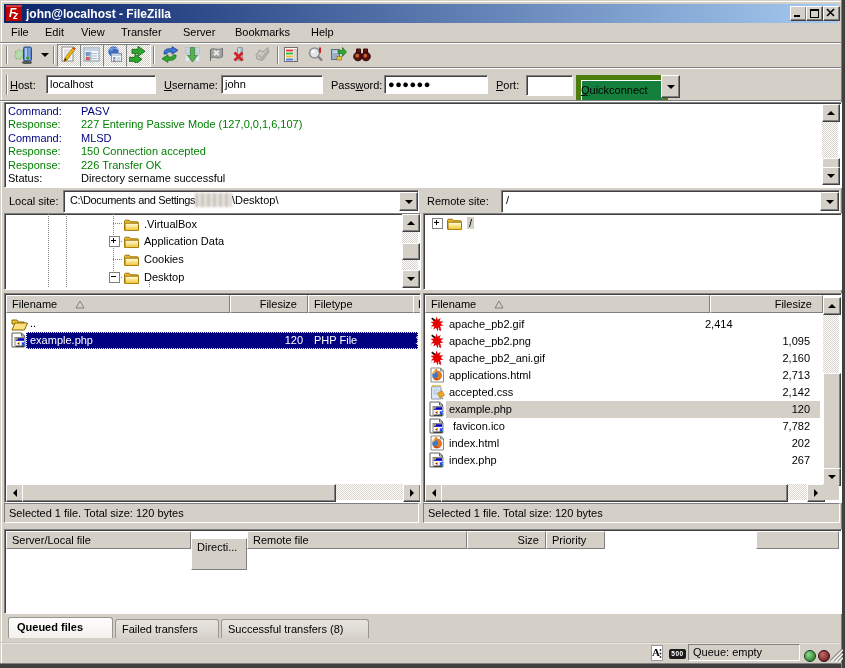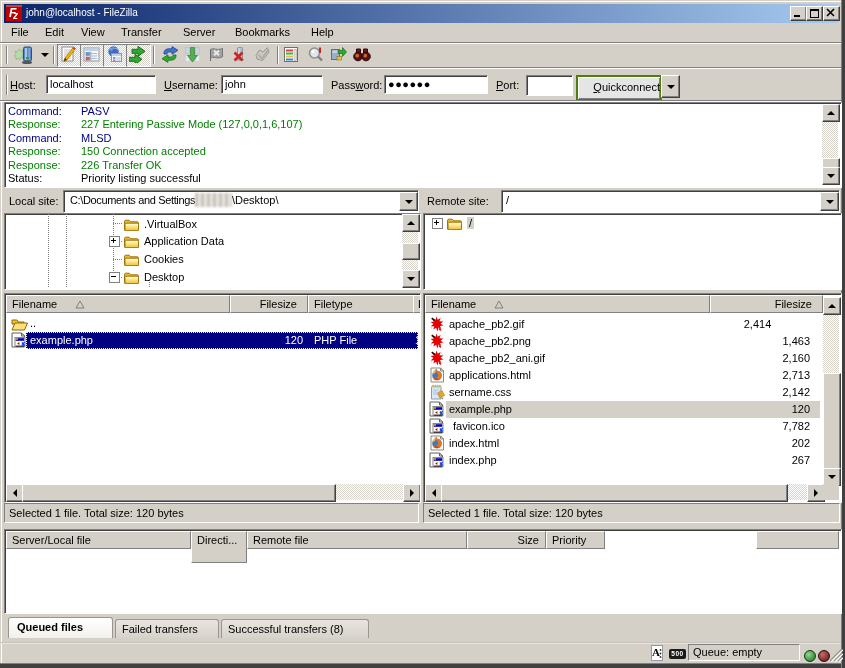--- a/index.html
+++ b/index.html
@@ -91,21 +91,21 @@
 <div class="abs" style="left:841px;top:0;width:1px;height:668px;background:#808080"></div>
 <div class="abs" style="left:842px;top:0;width:3px;height:668px;background:#404040"></div>
 
 <div class="abs" style="left:4px;top:4px;width:834px;height:19px;background:linear-gradient(to right,#0a246a,#a6caf0)">
   <svg class="abs" style="left:2px;top:1px" width="16" height="16" viewBox="0 0 16 16">
     <rect x="0" y="0" width="16" height="16" fill="#bf0000"></rect>
     <rect x="0" y="0" width="16" height="2" fill="#d43c3c"></rect>
     <text x="3" y="12" font-family="Liberation Sans" font-style="italic" font-weight="bold" font-size="12" fill="#fff">F</text>
     <text x="7" y="14" font-family="Liberation Sans" font-style="italic" font-weight="bold" font-size="10" fill="#fff">z</text>
   </svg>
-  <div class="abs" style="left:22px;top:3px;font-weight:normal;color:#fff;font-size:10px">john@localhost - FileZilla</div>
+  <div class="abs" style="left:22px;top:3px;font-weight:bold;color:#fff;font-size:12px">john@localhost - FileZilla</div>
 
   <div class="btn abs" style="left:786px;top:2px;width:15px;height:13px">
       <div class="abs" style="left:3px;top:8px;width:6px;height:2px;background:#000"></div>
     </div>
   <div class="btn abs" style="left:802px;top:2px;width:15px;height:13px">
       <div class="abs" style="left:3px;top:2px;width:7px;height:6px;border:1px solid #000;border-top-width:2px"></div>
     </div>
   <div class="btn abs" style="left:819px;top:2px;width:15px;height:13px">
       <svg width="9" height="9" viewBox="0 0 9 9" style="position:absolute;left:2px;top:1px">
         <path d="M1 1l7 7M8 1L1 8" stroke="#000" stroke-width="1.6"></path>
@@ -256,35 +256,35 @@
 <div class="abs tb" style="left:4px;top:69px;width:837px;height:32px">
   <div class="abs vgroove" style="left:2px;top:6px;height:20px"></div>
   <span class="abs" style="left:6px;top:10px"><u>H</u>ost:</span>
   <div class="abs sunken2" style="left:42px;top:6px;width:110px;height:19px;background:#fff;line-height:17px;padding-left:3px;box-sizing:border-box">localhost</div>
   <span class="abs" style="left:160px;top:10px"><u>U</u>sername:</span>
   <div class="abs sunken2" style="left:217px;top:6px;width:102px;height:19px;background:#fff;line-height:17px;padding-left:3px;box-sizing:border-box">john</div>
   <span class="abs" style="left:327px;top:10px">Pass<u>w</u>ord:</span>
   <div class="abs sunken2" style="left:380px;top:6px;width:104px;height:19px;background:#fff;line-height:17px;padding-left:3px;box-sizing:border-box;font-size:11px;letter-spacing:.5px">●●●●●●</div>
   <span class="abs" style="left:492px;top:10px"><u>P</u>ort:</span>
   <div class="abs sunken2" style="left:522px;top:6px;width:45px;height:19px;background:#fff"></div>
-  <div class="abs" style="left:572px;top:6px;width:82px;height:22px;border:2px solid #4d7c0f;background:#e5e5e5;box-shadow:inset 1px 1px 0 #fff,inset -1px -1px 0 #808080;text-align:right;line-height:21px"><u>Q</u>uickconnect</div>
+  <div class="abs" style="left:572px;top:6px;width:82px;height:22px;border:5px solid #4d7c0f;background:#15803d;box-shadow:inset 1px 1px 0 #fff,inset -1px -1px 0 #808080;text-align:left;line-height:21px"><u>Q</u>uickconnect</div>
   <div class="abs btn ctr" style="left:657px;top:6px;width:17px;height:21px">
       <div class="tri-d"></div>
     </div>
 </div>
 <div class="abs groove" style="left:0;top:100px;width:841px"></div>
 
 <div class="abs sunken2" style="left:4px;top:102px;width:836px;height:84px;background:#fff">
   <div class="abs tb" style="left:3px;top:2px;line-height:13.4px">
     <div><span style="color:#00007f">Command:</span><span class="abs" style="left:73px;color:#00007f">PASV</span></div>
     <div><span style="color:#007f00">Response:</span><span class="abs" style="left:73px;color:#007f00">227 Entering Passive Mode (127,0,0,1,6,107)</span></div>
     <div><span style="color:#00007f">Command:</span><span class="abs" style="left:73px;color:#00007f">MLSD</span></div>
     <div><span style="color:#007f00">Response:</span><span class="abs" style="left:73px;color:#007f00">150 Connection accepted</span></div>
     <div><span style="color:#007f00">Response:</span><span class="abs" style="left:73px;color:#007f00">226 Transfer OK</span></div>
-    <div><span>Status:</span><span class="abs" style="left:73px">Priority listing successful</span></div>
+    <div><span>Status:</span><span class="abs" style="left:73px">Directory sername successful</span></div>
   </div>
   <div class="abs trk" style="left:817px;top:1px;width:16px;height:80px"></div>
   <div class="abs btn ctr" style="left:817px;top:1px;width:16px;height:16px">
       <div class="tri-u"></div>
     </div>
   <div class="abs btn" style="left:817px;top:55px;width:16px;height:9px"></div>
   <div class="abs btn ctr" style="left:817px;top:64px;width:16px;height:16px">
       <div class="tri-d"></div>
     </div>
 </div>
@@ -409,48 +409,48 @@
   <div class="hdrcell abs" style="left:1px;top:1px;width:285px;height:18px">Filename</div>
   <svg class="abs" width="10" height="9" viewBox="0 0 10 9" style="left:70px;top:6px">
       <path d="M5 1L9 8H1z" fill="#d4d0c8" stroke="#808080"></path>
     </svg>
   <div class="hdrcell abs" style="left:286px;top:1px;width:113px;height:18px;text-align:right;padding-right:10px">Filesize</div>
   <div class="row" style="top:22px">
       <svg class="abs ic" width="16" height="16" viewBox="0 0 16 16" style="left:4px;top:0">
         <use href="#apache"></use>
       </svg>
       <span class="abs" style="left:24px">apache_pb2.gif</span>
-      <span class="abs" style="left:280px;width:105px;text-align:center">2,414</span>
+      <span class="abs" style="left:280px;width:105px;text-align:left">2,414</span>
     </div>
   <div class="row" style="top:39px">
       <svg class="abs ic" width="16" height="16" viewBox="0 0 16 16" style="left:4px;top:0">
         <use href="#apache"></use>
       </svg>
       <span class="abs" style="left:24px">apache_pb2.png</span>
-      <span class="abs" style="left:280px;width:105px;text-align:right">1,463</span>
+      <span class="abs" style="left:280px;width:105px;text-align:right">1,095</span>
     </div>
   <div class="row" style="top:56px">
       <svg class="abs ic" width="16" height="16" viewBox="0 0 16 16" style="left:4px;top:0">
         <use href="#apache"></use>
       </svg>
       <span class="abs" style="left:24px">apache_pb2_ani.gif</span>
       <span class="abs" style="left:280px;width:105px;text-align:right">2,160</span>
     </div>
   <div class="row" style="top:73px">
       <svg class="abs ic" width="16" height="16" viewBox="0 0 16 16" style="left:4px;top:0">
         <use href="#ffox"></use>
       </svg>
       <span class="abs" style="left:24px">applications.html</span>
       <span class="abs" style="left:280px;width:105px;text-align:right">2,713</span>
     </div>
   <div class="row" style="top:90px">
       <svg class="abs ic" width="16" height="16" viewBox="0 0 16 16" style="left:4px;top:0">
         <use href="#bitn"></use>
       </svg>
-      <span class="abs" style="left:24px">sername.css</span>
+      <span class="abs" style="left:24px">accepted.css</span>
       <span class="abs" style="left:280px;width:105px;text-align:right">2,142</span>
     </div>
   <div class="abs" style="top:107px;left:22px;width:374px;height:17px;background:#d4d0c8"></div>
   <div class="row" style="top:107px">
       <svg class="abs ic" width="16" height="16" viewBox="0 0 16 16" style="left:4px;top:0">
         <use href="#phpf"></use>
       </svg>
       <span class="abs" style="left:24px">example.php</span>
       <span class="abs" style="left:280px;width:105px;text-align:right">120</span>
     </div>
@@ -493,21 +493,21 @@
   <div class="abs btn ctr" style="left:383px;top:190px;width:16px;height:16px">
       <div class="tri-r"></div>
     </div>
   <div class="abs" style="left:399px;top:190px;width:16px;height:16px;background:#d4d0c8"></div>
 </div>
 
 <div class="abs sunken" style="left:423px;top:503px;width:417px;height:20px;line-height:18px;padding-left:4px;box-sizing:border-box;background:#d4d0c8">Selected 1 file. Total size: 120 bytes</div>
 
 <div class="abs sunken2" style="left:4px;top:529px;width:836px;height:83px;background:#fff;overflow:hidden">
   <div class="hdrcell abs" style="left:1px;top:1px;width:185px;height:18px">Server/Local file</div>
-  <div class="hdrcell abs" style="left:186px;top:1px;width:56px;height:32px">Directi...</div>
+  <div class="hdrcell abs" style="left:186px;top:8px;width:56px;height:32px">Directi...</div>
   <div class="hdrcell abs" style="left:242px;top:1px;width:220px;height:18px">Remote file</div>
   <div class="hdrcell abs" style="left:462px;top:1px;width:79px;height:18px;text-align:right;padding-right:6px">Size</div>
   <div class="hdrcell abs" style="left:541px;top:1px;width:59px;height:18px">Priority</div>
   <div class="hdrcell abs" style="left:751px;top:1px;width:83px;height:18px"></div>
 </div>
 
 <div class="abs" style="left:4px;top:617px;width:837px;height:21px">
   <div class="abs" style="left:4px;top:0;width:105px;height:21px;background:linear-gradient(#fff,#f2f0ec);border:1px solid #9a968e;border-bottom:0;border-radius:3px 3px 0 0;font-weight:bold;line-height:19px;padding-left:8px;box-sizing:border-box">Queued files</div>
   <div class="abs" style="left:111px;top:2px;width:104px;height:19px;background:linear-gradient(#e8e5e0,#d7d3cb);border:1px solid #9a968e;border-bottom:0;border-radius:3px 3px 0 0;line-height:18px;padding-left:6px;box-sizing:border-box">Failed transfers</div>
   <div class="abs" style="left:217px;top:2px;width:148px;height:19px;background:linear-gradient(#e8e5e0,#d7d3cb);border:1px solid #9a968e;border-bottom:0;border-radius:3px 3px 0 0;line-height:18px;padding-left:6px;box-sizing:border-box">Successful transfers (8)</div>

